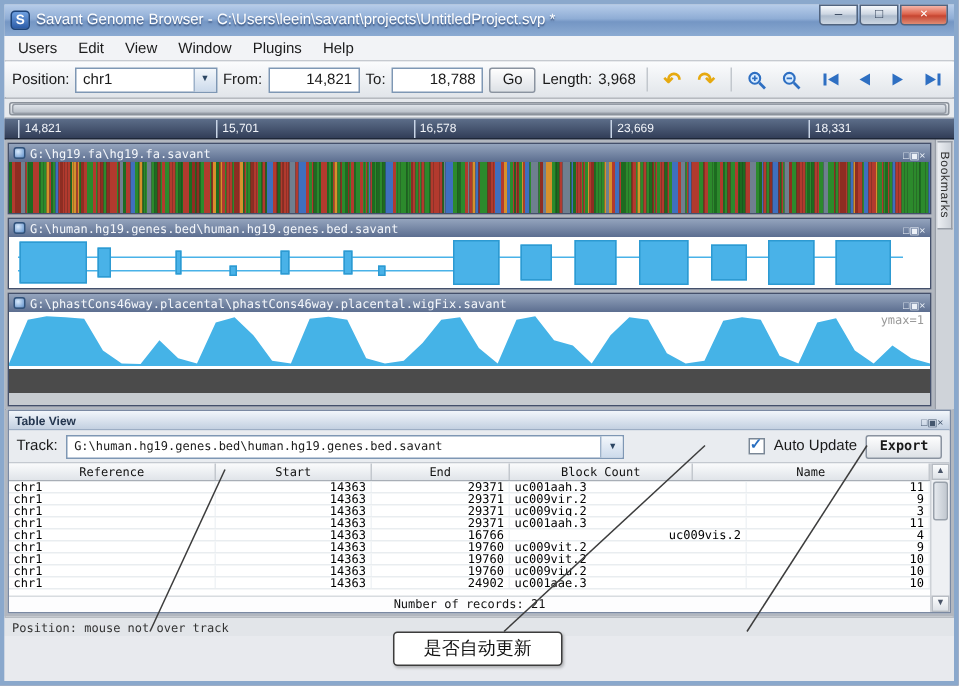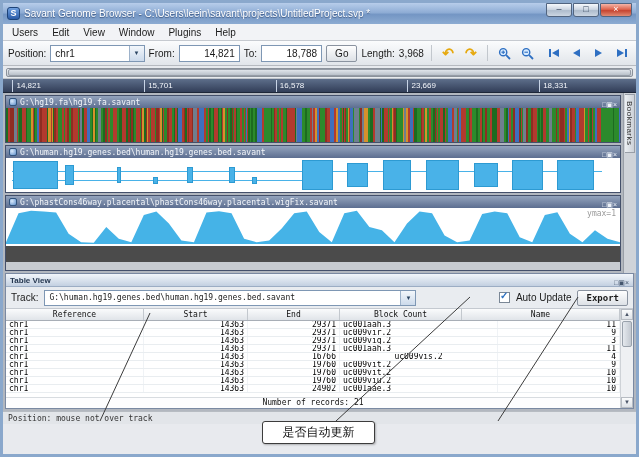--- a/index.html
+++ b/index.html
@@ -690,21 +690,21 @@
                   <div class="td" style="text-align: left; width: 138px;">chr1</div>
                   <div class="td" style="text-align: right; width: 104px;">14363</div>
                   <div class="td" style="text-align: right; width: 92px;">29371</div>
                   <div class="td" style="text-align: left; width: 158px;">uc001aah.3</div>
                   <div class="td" style="text-align: right; flex: 1 1 0%;">11</div>
                 </div>
                 <div class="tr">
                   <div class="td" style="text-align: left; width: 138px;">chr1</div>
                   <div class="td" style="text-align: right; width: 104px;">14363</div>
                   <div class="td" style="text-align: right; width: 92px;">16766</div>
-                  <div class="td" style="text-align: center; width: 158px;">uc009vis.2</div>
+                  <div class="td" style="text-align: right; width: 158px;">uc009vis.2</div>
                   <div class="td" style="text-align: right; flex: 1 1 0%;">4</div>
                 </div>
                 <div class="tr">
                   <div class="td" style="text-align: left; width: 138px;">chr1</div>
                   <div class="td" style="text-align: right; width: 104px;">14363</div>
                   <div class="td" style="text-align: right; width: 92px;">19760</div>
                   <div class="td" style="text-align: left; width: 158px;">uc009vit.2</div>
                   <div class="td" style="text-align: right; flex: 1 1 0%;">9</div>
                 </div>
                 <div class="tr">

